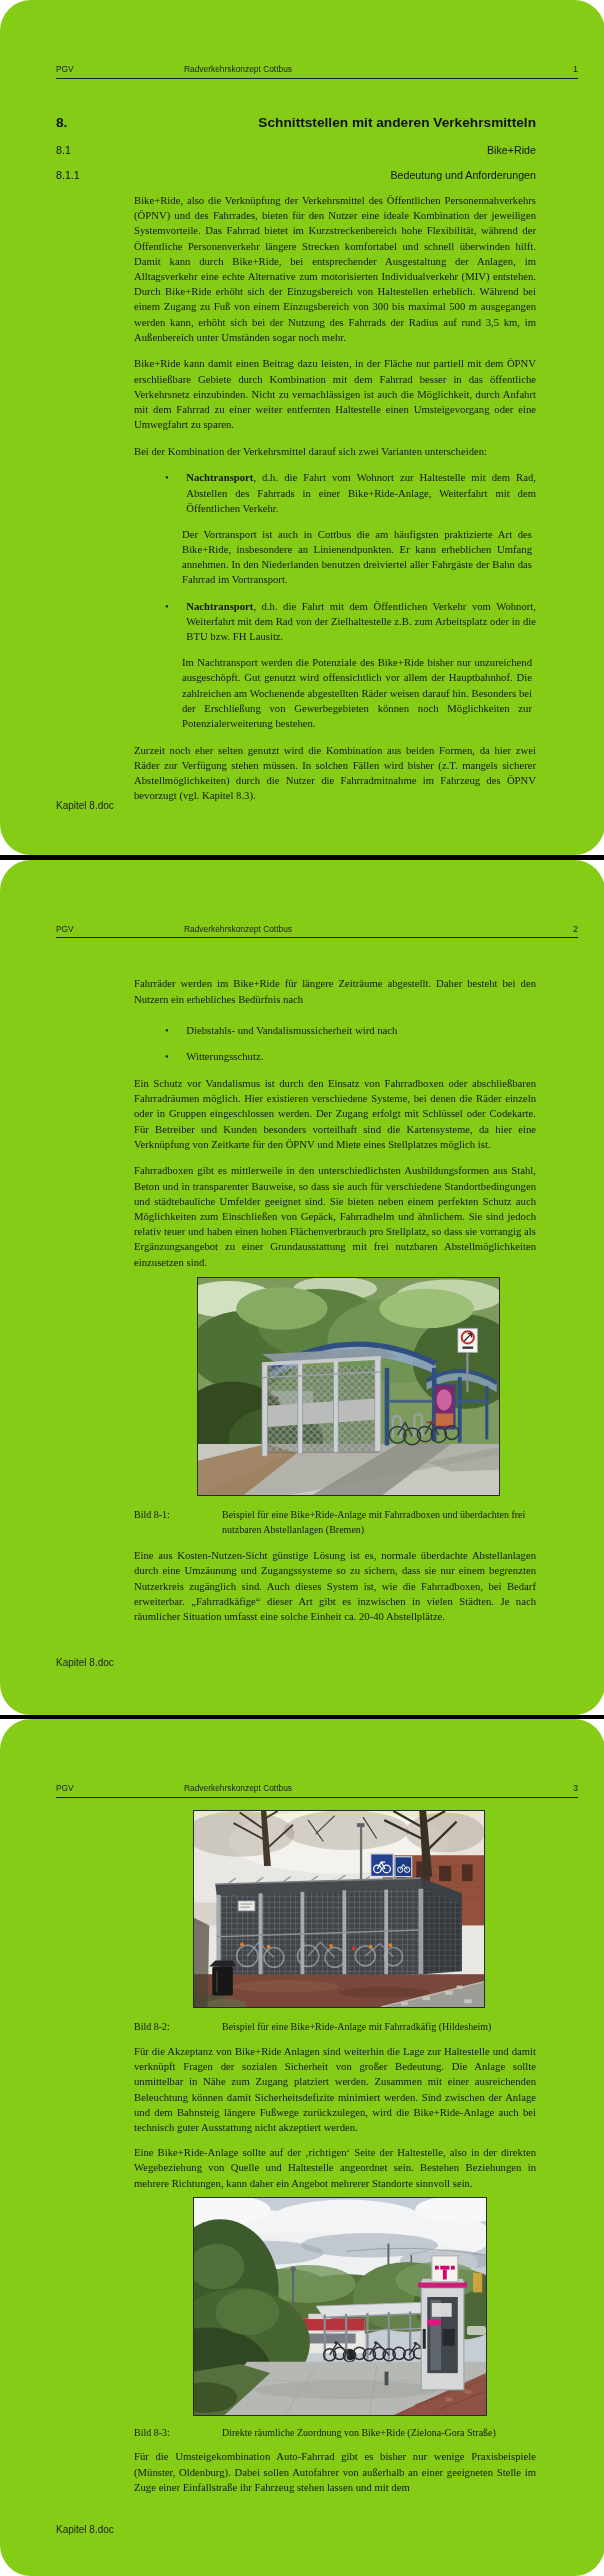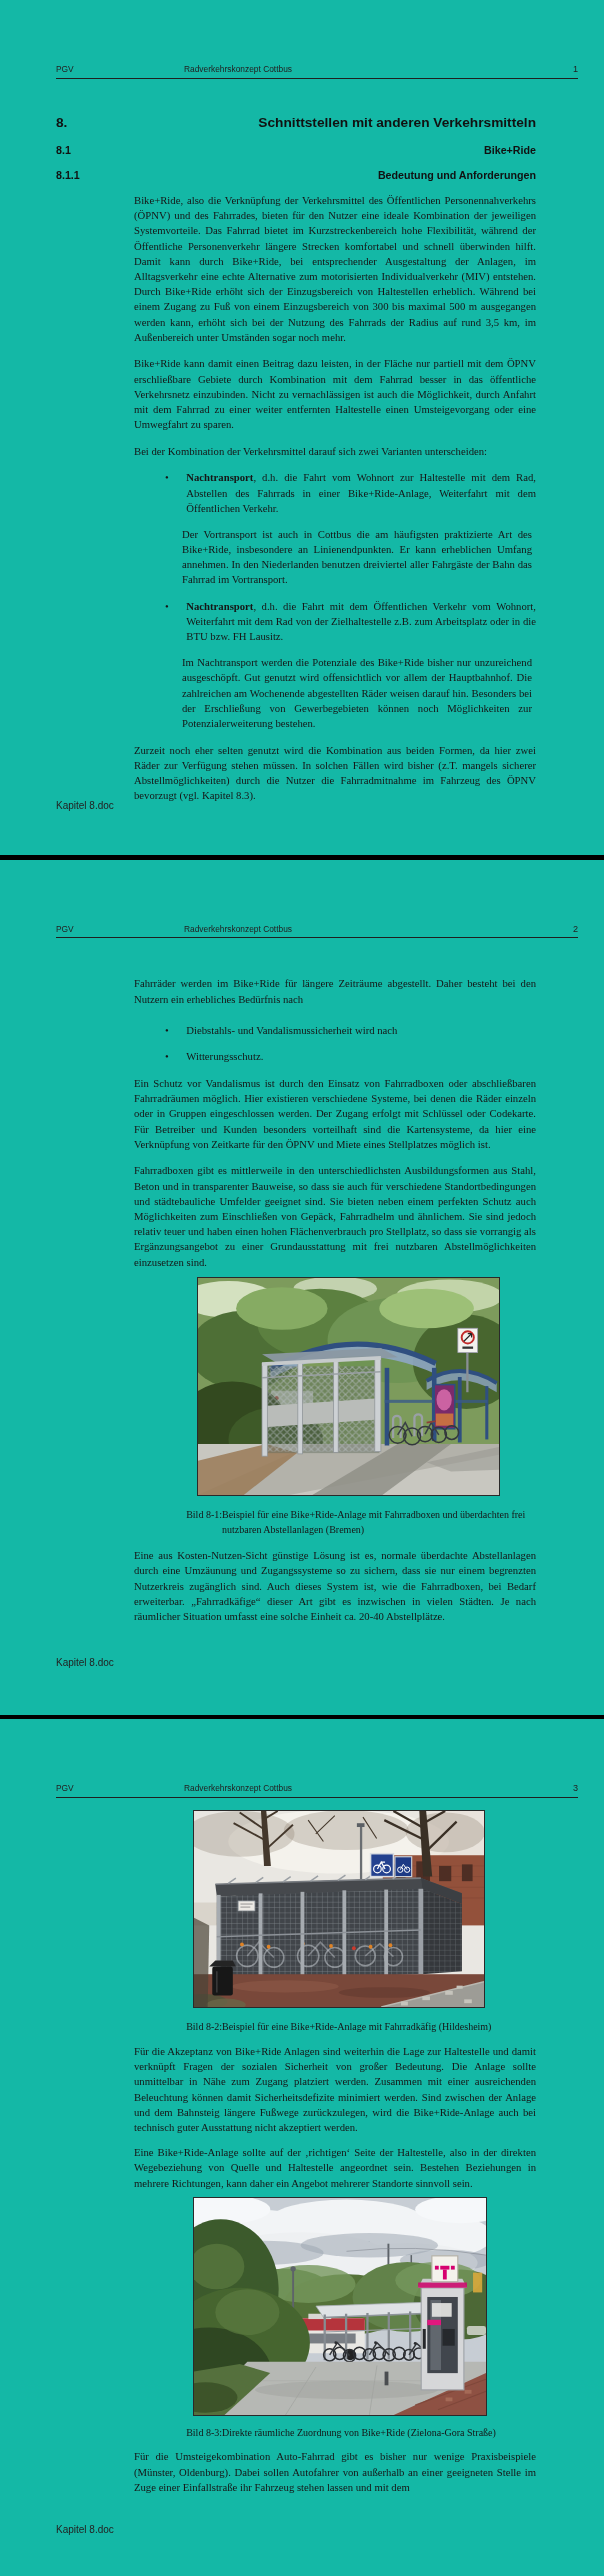--- a/index.html
+++ b/index.html
@@ -1,48 +1,48 @@
 <!DOCTYPE html>
 <html style="font-size:12.2px"><head>
 <meta charset="utf-8">
 <style>
   html,body{margin:0;padding:0;background:#ffffff;}
   .doc{width:605px;margin:0;background:#fff;}
-  .page{width:605px;position:relative;background:#14b8a6;overflow:hidden;}
+  .page{width:605px;position:relative;background:#84cc16;overflow:hidden;border-radius:31px;}
   .page1{height:855px;}
   .page2{height:855px;}
   .page3{height:857px;}
   .sep{width:605px;height:4.6px;background:#000;}
   .page-header{display:flex;align-items:baseline;margin:0 27px 0 56px;width:522px;
     padding-top:64px;padding-bottom:3.8px;border-bottom:1.5px solid #1f1f1f;
     font-family:"Liberation Sans",sans-serif;font-size:8.4px;color:#222;}
   .hleft{width:108px;flex:none;}
   .hcenter{flex:1;text-align:left;padding-left:20px;}
   .hnum{flex:none;font-size:9.1px;}
   .content{margin-left:56px;width:480px;font-family:"Liberation Serif",serif;
     font-size:10.7px;line-height:15.2px;color:#161616;}
   .row{display:flex;}
   .gut{flex:0 0 78px;}
   .bd{width:403px;text-align:justify;}
   .h1row{font-family:"Liberation Sans",sans-serif;font-weight:bold;font-size:13.7px;line-height:18.3px;color:#111;}
   .h1row .bd{text-align:right;}
-  .h23row{font-family:"Liberation Sans",sans-serif;font-weight:bold;font-size:10.7px;line-height:13.7px;color:#111;}
+  .h23row{font-family:"Liberation Sans",sans-serif;font-weight:normal;font-size:10.7px;line-height:13.7px;color:#111;}
   .h23row .bd{text-align:right;}
   .bullet{display:flex;padding-left:31px;}
   .bdot{flex:0 0 21.3px;}
   .btxt{flex:1;text-align:justify;}
   .bsub{margin-left:48px;width:350px;text-align:justify;font-family:Liberation Serif, serif;}
   .bb{font-weight:bold;}
   .figframe{border:0.8px solid #2a2a2a;background:#dcdcd6;}
   .fig1{margin-left:63px;width:301px;height:217px;}
   .fig2{margin-left:59px;width:290px;height:196px;}
   .fig3{margin-left:59px;width:292px;height:217px;}
   .figframe svg{display:block;width:100%;height:100%;}
   .cap{display:flex;font-size:10px;line-height:15.2px;text-align:left;}
-  .cl{flex:0 0 88px;text-align:right;}
+  .cl{flex:0 0 88px;}
   .ct{flex:1;padding-right:3.8px;}
   .page-footer{position:absolute;left:56px;font-family:"Liberation Sans",sans-serif;
     font-size:10px;color:#222;}
   .pf1{top:800px;} .pf2{top:797px;} .pf3{top:805px;}
   .mt8{margin-top:6.1px;}.mt10{margin-top:7.6px;}.mt12{margin-top:9.1px;}.mt13{margin-top:10px;}
   .mt14{margin-top:10.7px;}.mt15{margin-top:11.4px;}.mt16{margin-top:12.2px;}.mt21{margin-top:16px;}
   .mt46{margin-top:35px;}.mt50{margin-top:38px;}
 </style>
 </head>
 <body>

